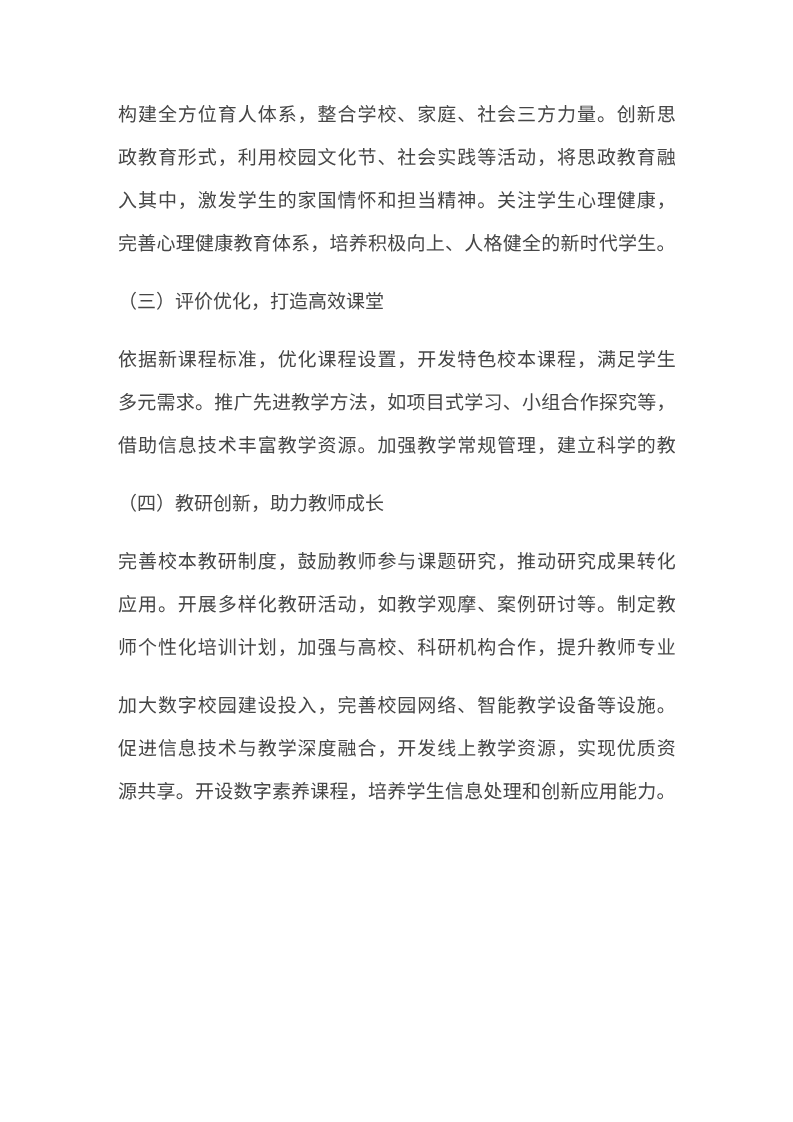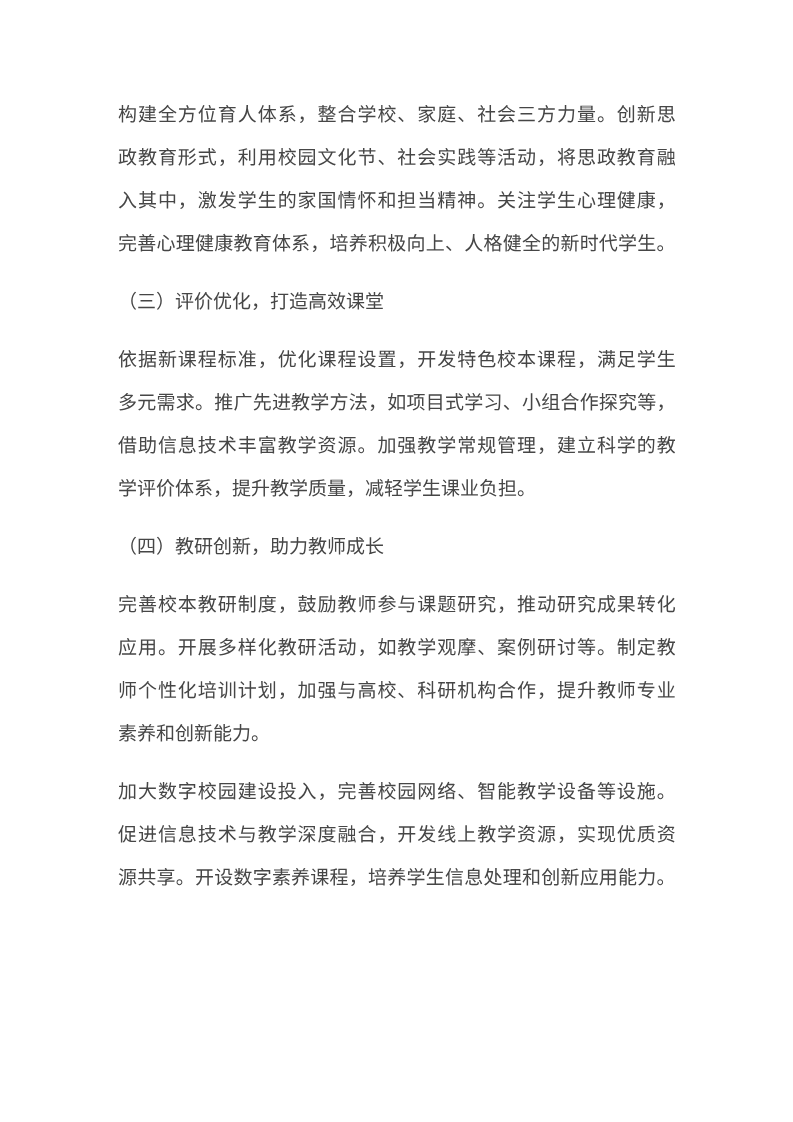--- a/index.html
+++ b/index.html
@@ -262,21 +262,20 @@
           <span>管</span>
           <span>理</span>
           <span>，</span>
           <span>建</span>
           <span>立</span>
           <span>科</span>
           <span>学</span>
           <span>的</span>
           <span>教</span>
         </div>
-      <div class="line">学评价体系，提升教学质量，减轻学生课业负担。</div>
     </div>
 
     <div class="block heading">（四）教研创新，助力教师成长</div>
 
     <div class="block">
       <div class="line j">
           <span>完</span>
           <span>善</span>
           <span>校</span>
           <span>本</span>
@@ -358,21 +357,20 @@
           <span>合</span>
           <span>作</span>
           <span>，</span>
           <span>提</span>
           <span>升</span>
           <span>教</span>
           <span>师</span>
           <span>专</span>
           <span>业</span>
         </div>
-      <div class="line">素养和创新能力。</div>
     </div>
 
 
     <div class="block">
       <div class="line j">
           <span>加</span>
           <span>大</span>
           <span>数</span>
           <span>字</span>
           <span>校</span>

